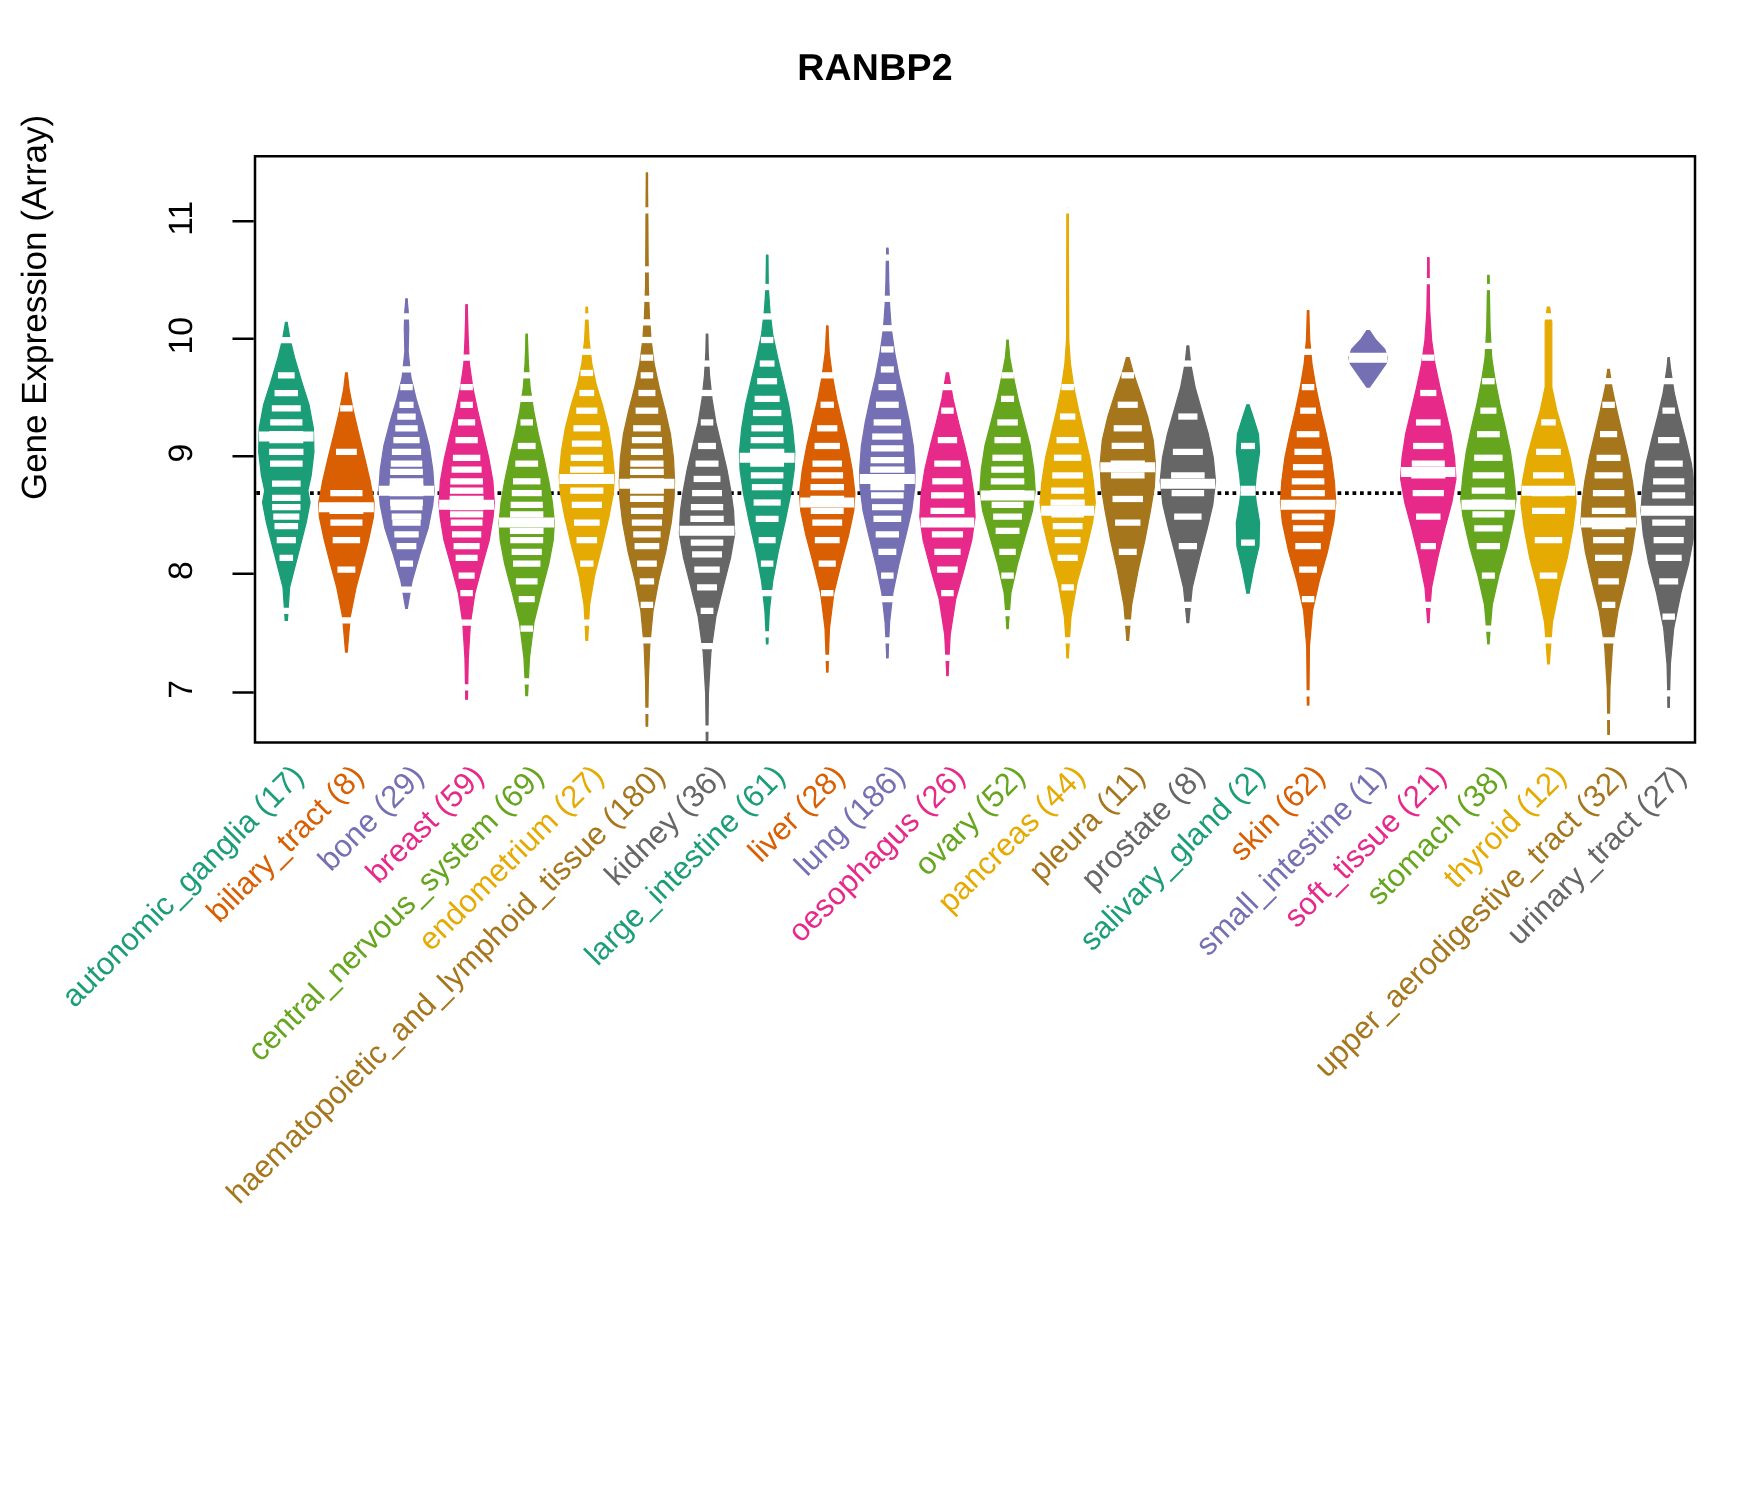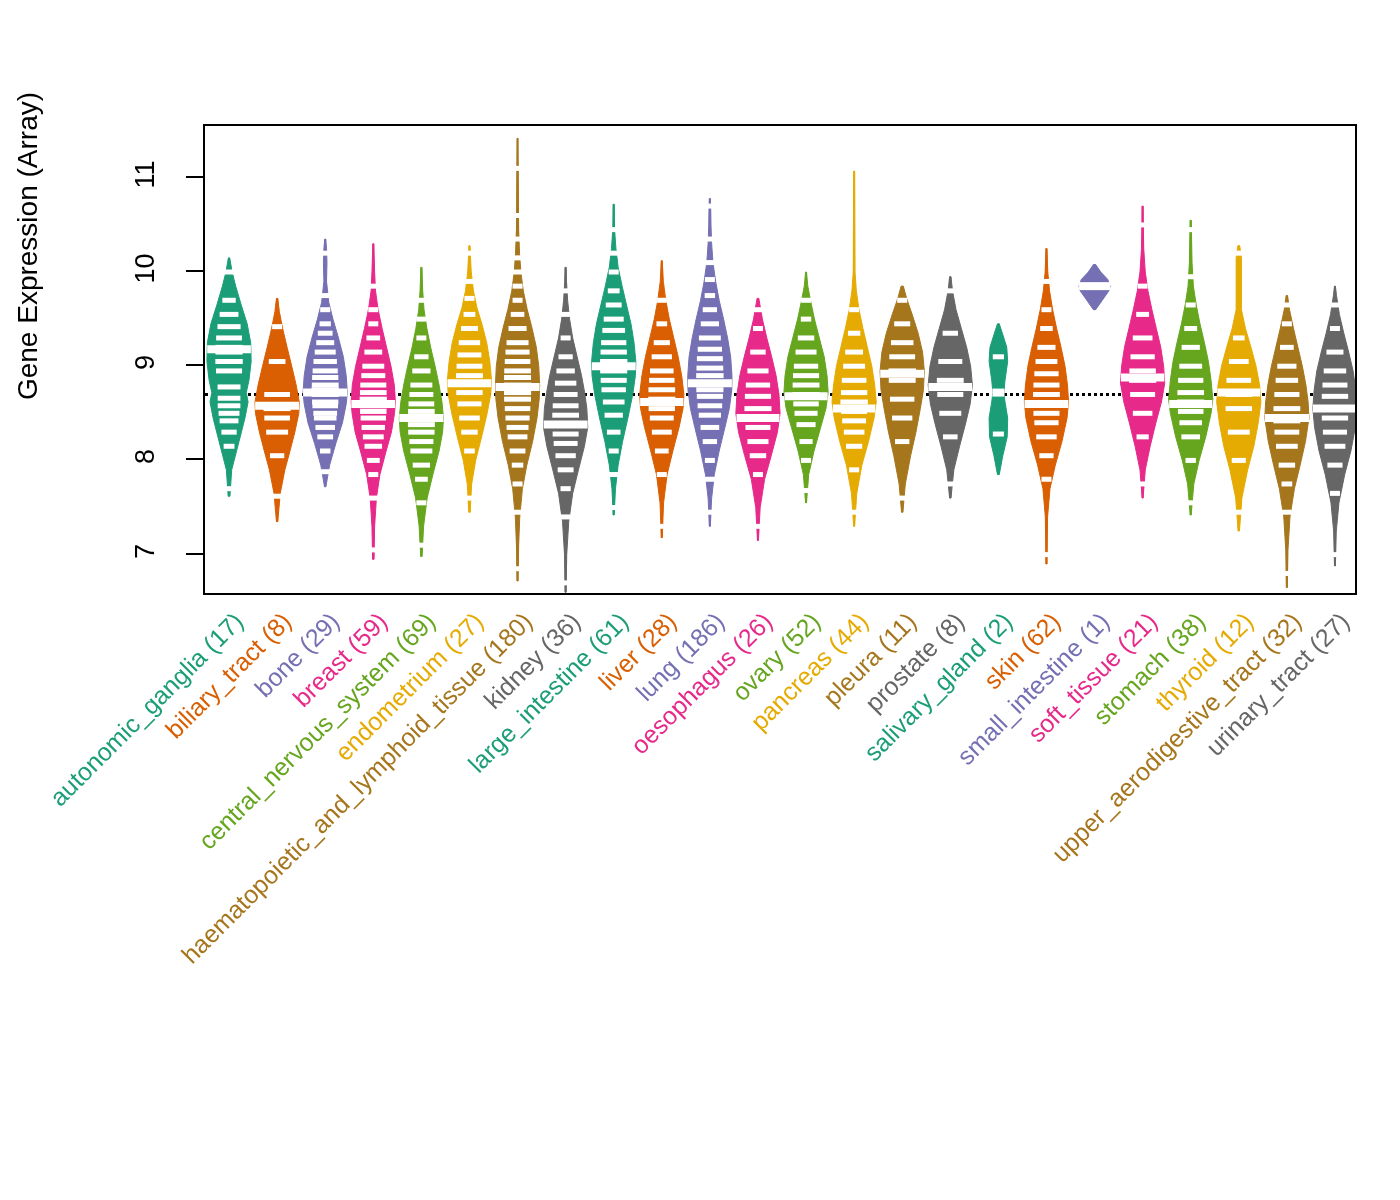--- a/index.html
+++ b/index.html
@@ -56,20 +56,21 @@
     transform-origin:100% 50%;
     transform:translate(-100%,-50%) rotate(-45deg);
     text-align:right;
   }
 </style>
 </head>
 <body>
 
 <div id="root">
 
+  <div class="title">RANBP2</div>
 
   <div class="plot-frame">
     <div class="plot-inner" id="plot-inner">
         <div class="ref-line" style="top: 266.586px;"></div>
         <div class="bean" title="autonomic_ganglia (n=17)" style="left: 0px;">
           <svg width="1154" height="471">
             <line x1="24.041666666666668" x2="24.041666666666668" y1="131.88" y2="370.206" stroke="#1B9E77" stroke-width="2"></line>
             <polygon points="24.9264,370.206 26.695866666666667,343.83 33.99491666666667,315.57000000000005 39.96686666666667,292.0200000000001 43.063433333333336,276.0060000000001 41.29396666666667,266.58599999999996 43.948166666666665,254.34000000000003 46.160000000000004,235.49999999999994 45.71763333333334,216.66000000000003 42.178700000000006,197.8200000000001 36.20675,178.98000000000002 30.67716666666667,160.1400000000001 27.138233333333336,146.01000000000005 24.70521666666667,131.88 23.378116666666667,131.88 20.9451,146.01000000000005 17.406166666666667,160.1400000000001 11.876583333333333,178.98000000000002 5.904633333333333,197.8200000000001 2.3657000000000004,216.66000000000003 1.923333333333332,235.49999999999994 4.135166666666667,254.34000000000003 6.789366666666666,266.58599999999996 5.0199,276.0060000000001 8.116466666666666,292.0200000000001 14.088416666666667,315.57000000000005 21.38746666666667,343.83 23.156933333333335,370.206 " fill="#1B9E77" stroke="#1B9E77" stroke-width="1"></polygon>
             <line x1="19.041666666666668" x2="29.041666666666668" y1="362.66999999999996" y2="362.66999999999996" stroke="#ffffff" stroke-width="5"></line>
             <line x1="18.62488683333332" x2="29.458446500000015" y1="320.28" y2="320.28" stroke="#ffffff" stroke-width="5"></line>

